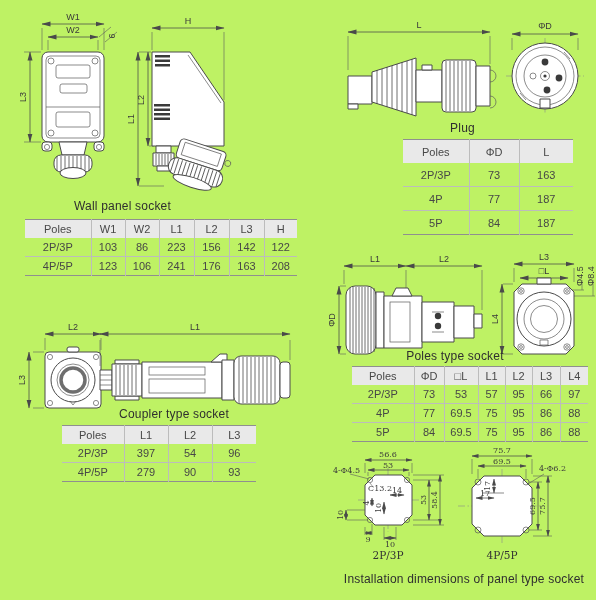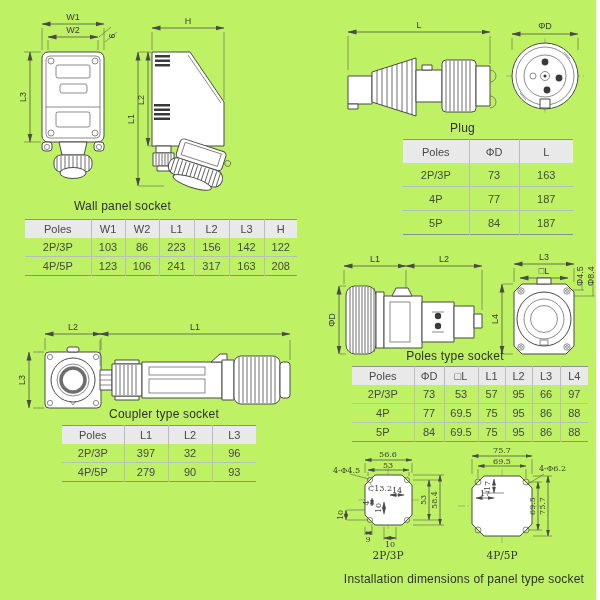--- a/index.html
+++ b/index.html
@@ -173,21 +173,21 @@
           <td>223</td>
           <td>156</td>
           <td>142</td>
           <td>122</td>
         </tr>
         <tr>
           <td>4P/5P</td>
           <td>123</td>
           <td>106</td>
           <td>241</td>
-          <td>317</td>
+          <td>176</td>
           <td>163</td>
           <td>208</td>
         </tr>
       </tbody>
     </table>
   </div>
 
   <svg style="left:330px;top:14px" width="265" height="112" viewBox="0 0 265 112">
     <defs>
         <marker id="arp" orient="auto-start-reverse" markerUnits="userSpaceOnUse" markerWidth="9" markerHeight="6" refX="8.5" refY="2.5" viewBox="0 0 9 5">
@@ -341,21 +341,21 @@
         <line class="hv" x1="236" y1="37" x2="236" y2="83"></line>
       <line class="hv" x1="240" y1="37" x2="240" y2="83"></line>
         <line class="hv" x1="244" y1="37" x2="244" y2="83"></line>
       <line class="hv" x1="248" y1="37" x2="248" y2="83"></line>
         <line class="hv" x1="252" y1="37" x2="252" y2="83"></line>
       <line class="hv" x1="256" y1="37" x2="256" y2="83"></line>
         <line class="hv" x1="260" y1="37" x2="260" y2="83"></line>
       <rect class="fw" x="265" y="42" width="10" height="36" rx="3"></rect>
     </g>
   </svg>
-  <div class="caption" style="left:74px;top:407px;width:180px">Coupler type socket</div>
+  <div class="caption" style="left:84px;top:407px;width:180px">Coupler type socket</div>
 
   <div class="tblwrap" style="left:62px;top:425px">
     <table class="spec">
       <colgroup>
           <col style="width:62px">
           <col style="width:44px">
           <col style="width:44px">
           <col style="width:44px">
         </colgroup>
       <thead>
@@ -363,21 +363,21 @@
         <th>Poles</th>
         <th>L1</th>
         <th>L2</th>
         <th>L3</th>
       </tr>
         </thead>
       <tbody>
         <tr>
           <td>2P/3P</td>
           <td>397</td>
-          <td>32</td>
+          <td>54</td>
           <td>96</td>
         </tr>
         <tr>
           <td>4P/5P</td>
           <td>279</td>
           <td>90</td>
           <td>93</td>
         </tr>
       </tbody>
     </table>

